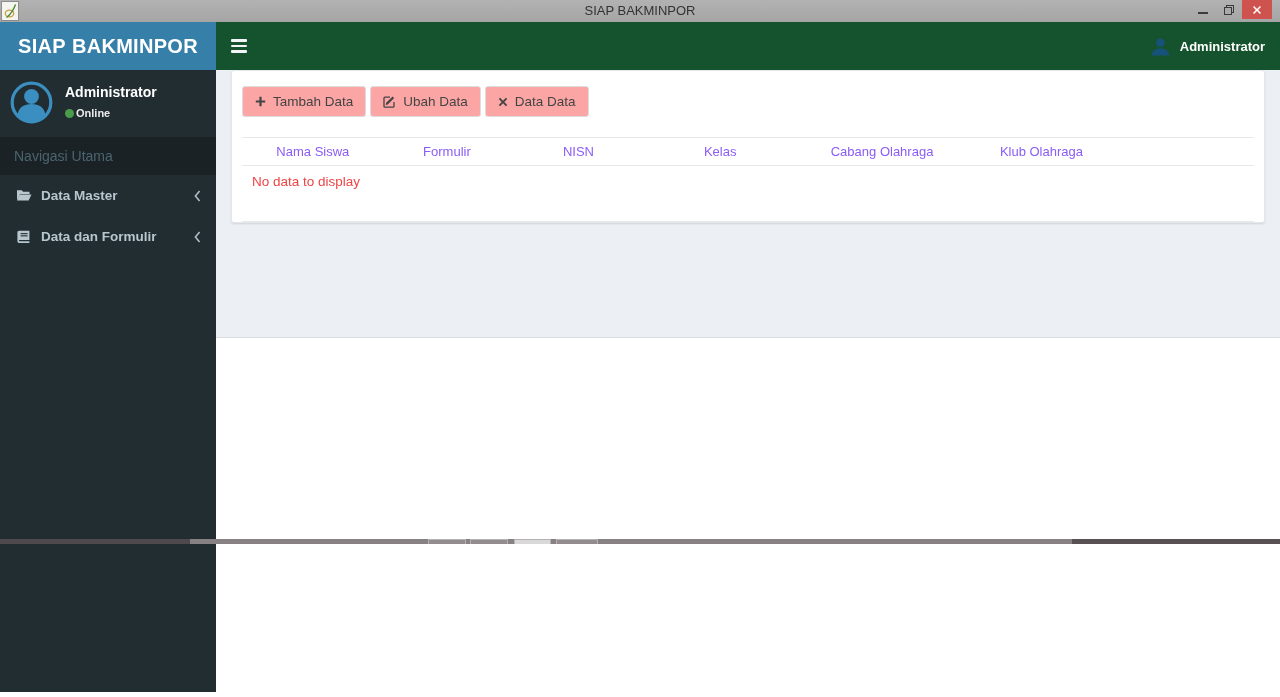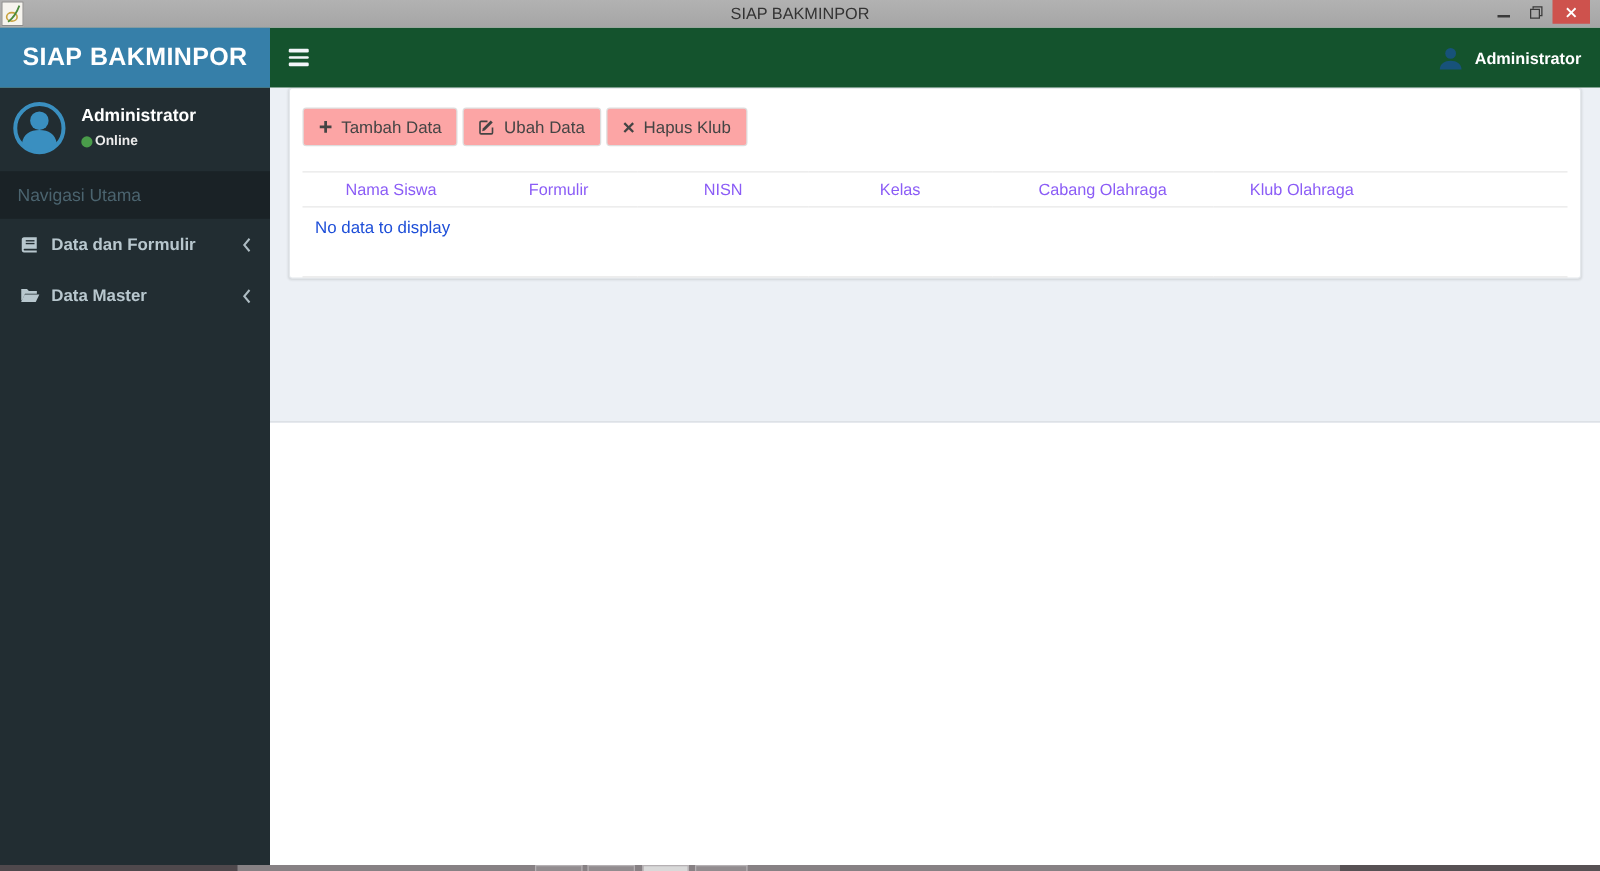--- a/index.html
+++ b/index.html
@@ -1,18 +1,18 @@
 <!DOCTYPE html>
 <html><head>
 <meta charset="utf-8">
 <style>
   * { margin:0; padding:0; box-sizing:border-box; }
   html,body { width:1280px; height:697px; overflow:hidden; background:#fff;
               font-family:"Liberation Sans", sans-serif; }
-  .window { position:relative; width:1280px; height:697px; }
+  .window { position:relative; width:1280px; height:544px; }
 
   
   .titlebar { position:absolute; left:0; top:0; width:1280px; height:22px;
               background:linear-gradient(#b2b2b2,#a5a5a5); z-index:30; }
   .app-icon { position:absolute; left:1px; top:1px; width:18px; height:20px;
               background:#f6f4ee; border:1px solid #8d8d8d; display:flex;
               align-items:center; justify-content:center; }
   .titlebar-title { position:absolute; left:0; right:0; top:0; height:22px;
               text-align:center; line-height:22px; font-size:13px; color:#333; }
   .win-controls { position:absolute; right:8px; top:0; height:19px; display:flex; }
@@ -74,21 +74,21 @@
   .btn { display:inline-flex; align-items:center; gap:7px; padding:0 12px;
          height:31px; background:#fca5a5; border:1px solid #ddd;
          border-radius:3px; color:#444; font-size:13.5px; margin-right:4px;
          cursor:pointer; font-family:inherit; }
   .btn svg { display:block; }
 
   table.grid { width:100%; border-collapse:collapse; margin-top:20px; }
   table.grid th { border-top:1px solid #e8e8e8; border-bottom:1px solid #e8e8e8;
                   color:#8b5cf6; font-weight:400; font-size:13px;
                   padding:6px 4px; text-align:center; }
-  table.grid td { font-size:13.5px; color:#1d4ed8; padding:8px 10px 32px;
+  table.grid td { font-size:13.5px; color:#ef4444; padding:8px 10px 32px;
                   border-bottom:1px solid #e8e8e8; vertical-align:top; }
 
   
   .taskbar-strip { position:absolute; left:0; bottom:0; width:1280px; height:5px;
                    background:#878184; z-index:40; }
   .tb-seg { position:absolute; top:0; height:5px; }
   .tb-left { left:0; width:190px; background:#4f484c; }
   .tb-right { left:1072px; width:208px; background:#575154; }
   .tb-btn { border-left:1px solid #b5b0b3; border-right:1px solid #b5b0b3;
             border-top:1px solid #b5b0b3; background:#928c8f; }
@@ -157,42 +157,42 @@
           <span class="status-dot"></span>
           <span>Online</span>
         </div>
       </div>
     </div>
 
     <div class="nav-header">Navigasi Utama</div>
 
     <div class="menu-item">
       <span class="mi-icon">
+        <svg width="16" height="13" viewBox="0 0 16 13">
+          <path d="M1 1.2 h4.6 l1.5 1.5 h6.4 v2.2 H4 L1.6 10.5 1 9.8 Z" fill="#b8c7ce"></path>
+          <path d="M3.7 5.6 h11.8 L12.6 11.6 H0.9 Z" fill="#b8c7ce"></path>
+        </svg>
+      </span>
+      <span class="mi-label">Data Master</span>
+      <span class="mi-chevron">
+        <svg width="7" height="12" viewBox="0 0 7 12">
+            <polyline points="5.6,1 1.4,6 5.6,11" fill="none" stroke="#aebcc3" stroke-width="1.6"></polyline>
+          </svg>
+      </span>
+    </div>
+
+    <div class="menu-item">
+      <span class="mi-icon">
         <svg width="15" height="14" viewBox="0 0 15 14">
           <path d="M3.2 0.8 C2 0.8 1.4 1.5 1.4 2.7 V11 C1.4 12.2 2 12.9 3.2 12.9 H13.4 V11.3 H3.5 C3.1 11.3 2.9 11 2.9 10.6 C2.9 10.2 3.1 9.9 3.5 9.9 H13.4 V0.8 Z" fill="#b8c7ce"></path>
           <rect x="4.6" y="3.1" width="7" height="1.1" fill="#222d32"></rect>
           <rect x="4.6" y="5.3" width="7" height="1.1" fill="#222d32"></rect>
         </svg>
       </span>
       <span class="mi-label">Data dan Formulir</span>
-      <span class="mi-chevron">
-        <svg width="7" height="12" viewBox="0 0 7 12">
-            <polyline points="5.6,1 1.4,6 5.6,11" fill="none" stroke="#aebcc3" stroke-width="1.6"></polyline>
-          </svg>
-      </span>
-    </div>
-
-    <div class="menu-item">
-      <span class="mi-icon">
-        <svg width="16" height="13" viewBox="0 0 16 13">
-          <path d="M1 1.2 h4.6 l1.5 1.5 h6.4 v2.2 H4 L1.6 10.5 1 9.8 Z" fill="#b8c7ce"></path>
-          <path d="M3.7 5.6 h11.8 L12.6 11.6 H0.9 Z" fill="#b8c7ce"></path>
-        </svg>
-      </span>
-      <span class="mi-label">Data Master</span>
       <span class="mi-chevron">
         <svg width="7" height="12" viewBox="0 0 7 12">
             <polyline points="5.6,1 1.4,6 5.6,11" fill="none" stroke="#aebcc3" stroke-width="1.6"></polyline>
           </svg>
       </span>
     </div>
   </div>
 
   <div class="main">
     <div class="content-wrapper">
@@ -209,21 +209,21 @@
             <svg width="13" height="13" viewBox="0 0 13 13">
               <path d="M11 7 v4.2 c0 .5-.4.9-.9.9 H1.9 c-.5 0-.9-.4-.9-.9 V3 c0-.5.4-.9.9-.9 H7" fill="none" stroke="#444" stroke-width="1.3"></path>
               <path d="M4.8 9.4 l-2.1.5 .5-2.1 L9.6 1.4 11.2 3 Z" fill="#444"></path>
             </svg>
             <span>Ubah Data</span>
           </button>
           <button class="btn">
             <svg width="10" height="10" viewBox="0 0 10 10">
               <path d="M0.8 2.1 L2.1 0.8 5 3.7 7.9 0.8 9.2 2.1 6.3 5 9.2 7.9 7.9 9.2 5 6.3 2.1 9.2 0.8 7.9 3.7 5 Z" fill="#444"></path>
             </svg>
-            <span>Hapus Klub</span>
+            <span>Data Data</span>
           </button>
         </div>
 
         <table class="grid">
           <colgroup>
             <col style="width:14%">
               <col style="width:12.5%">
               <col style="width:13.5%">
             <col style="width:14.5%">
               <col style="width:17.5%">

